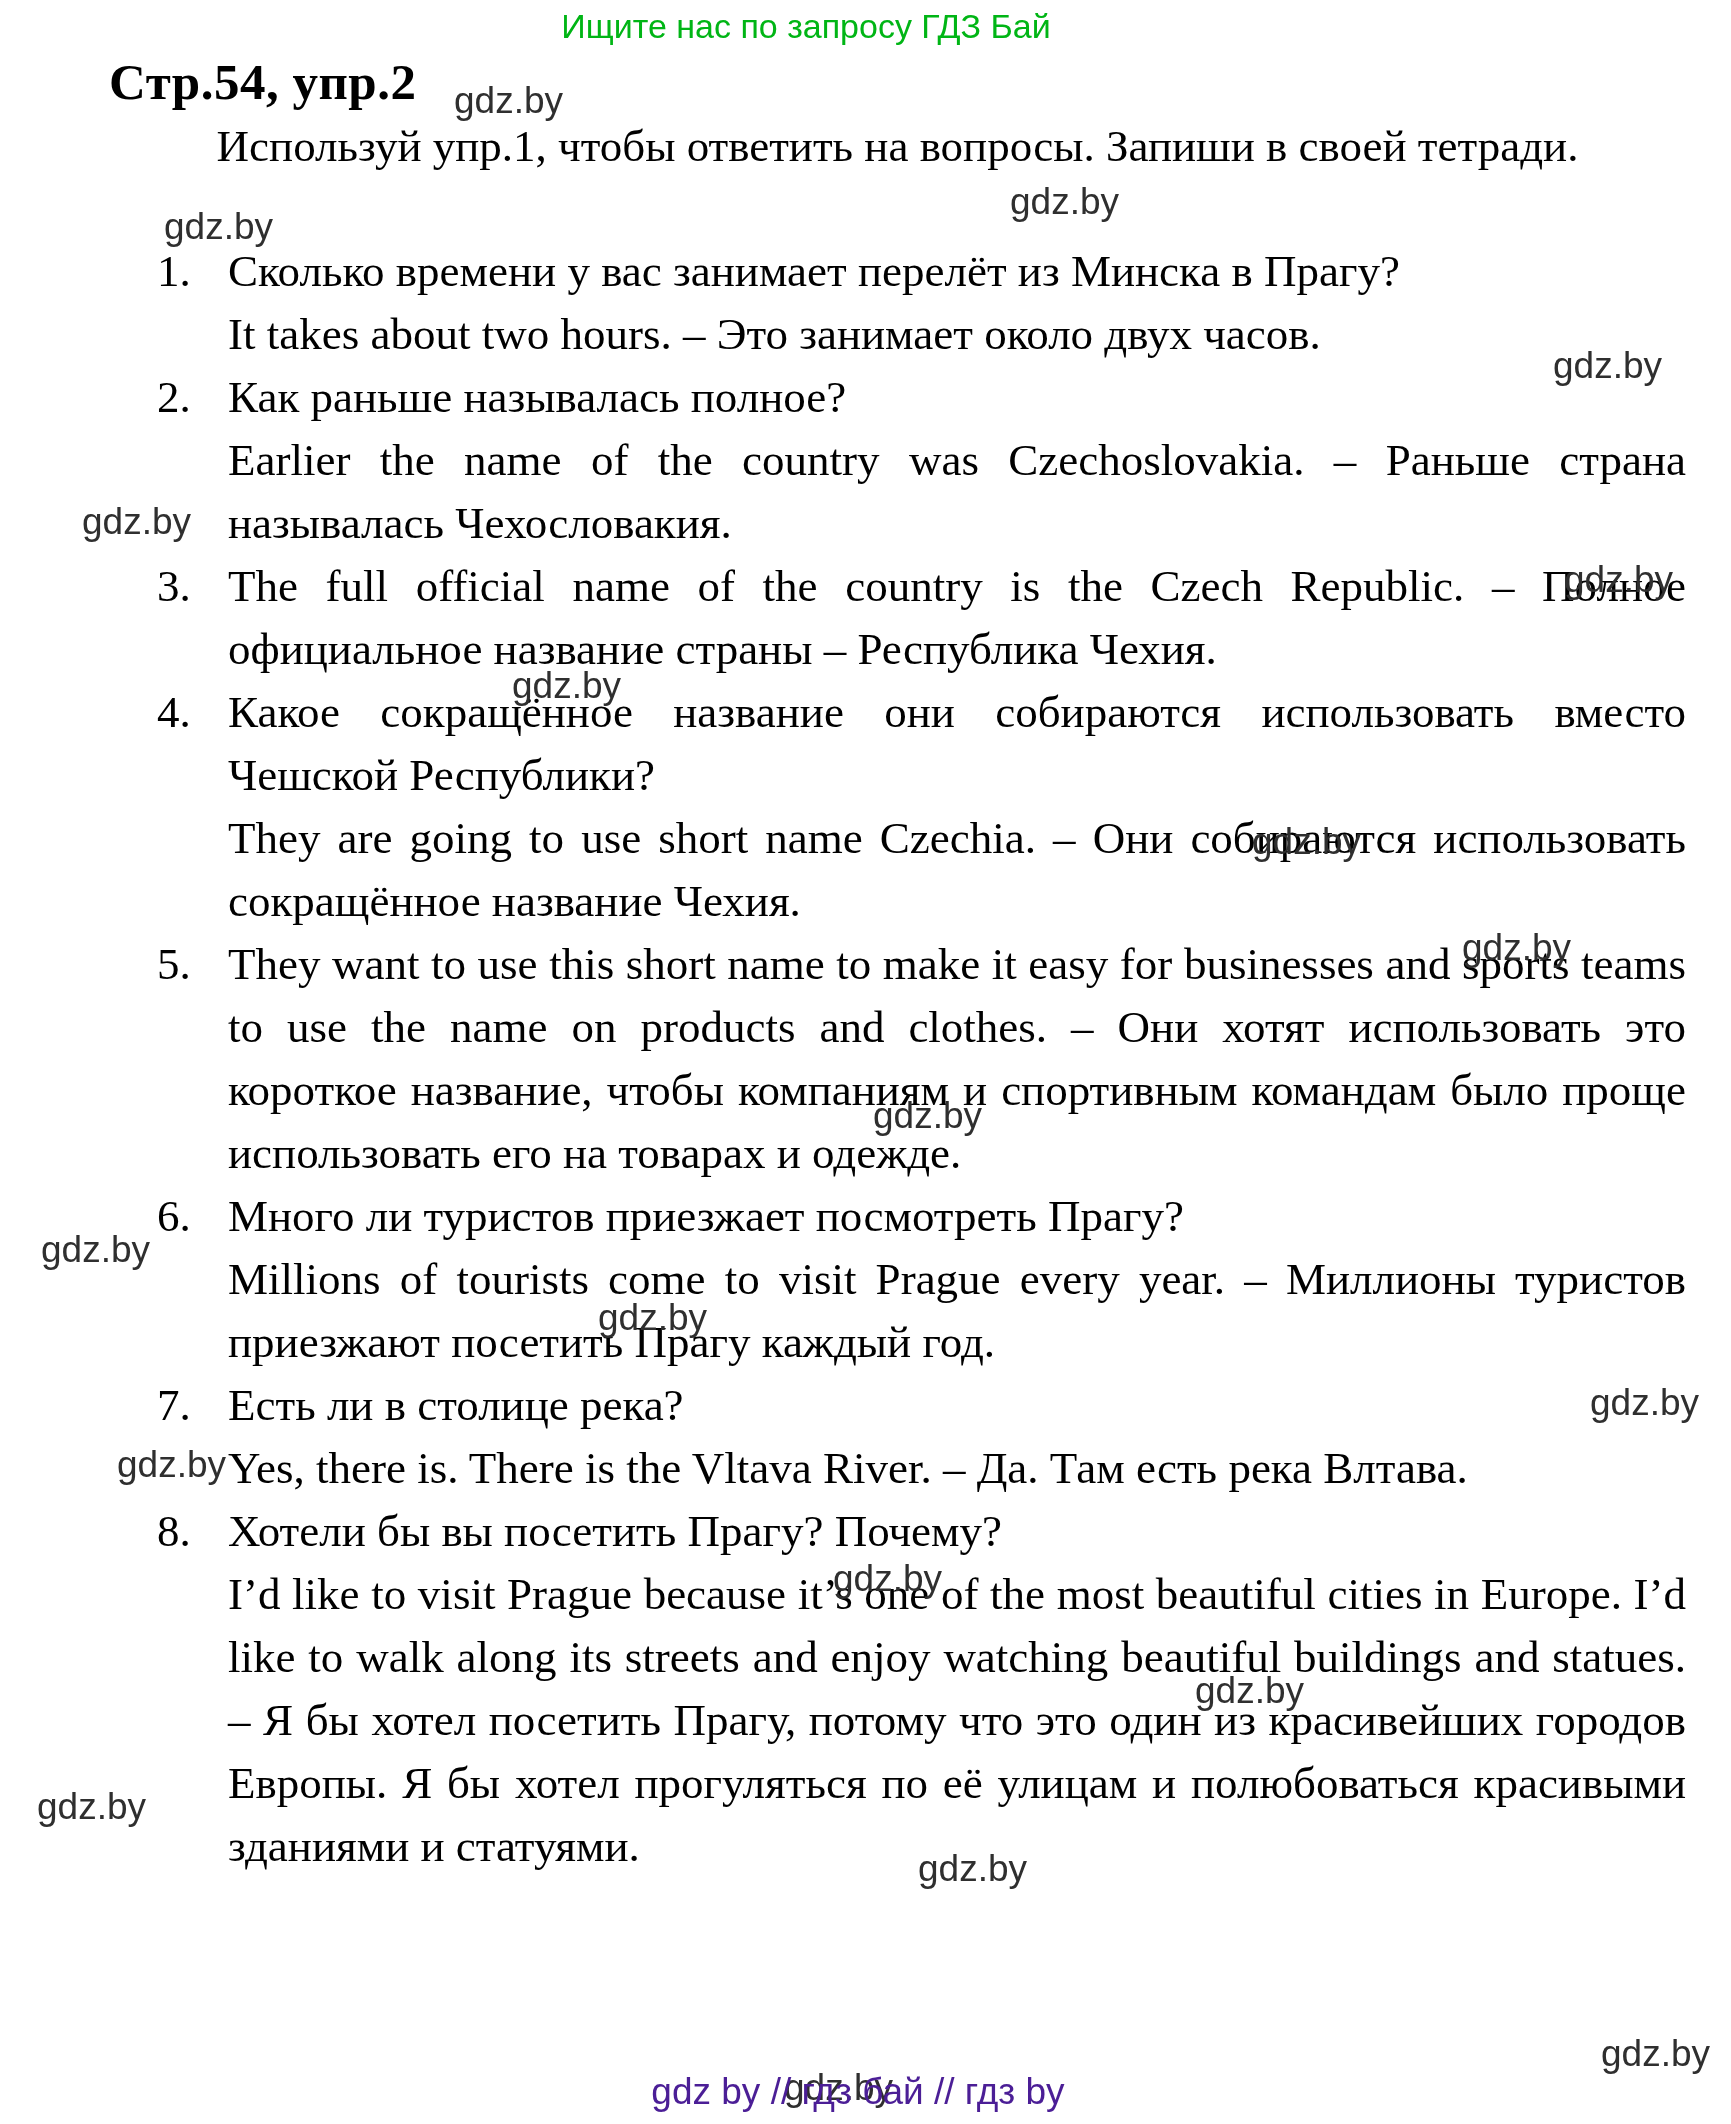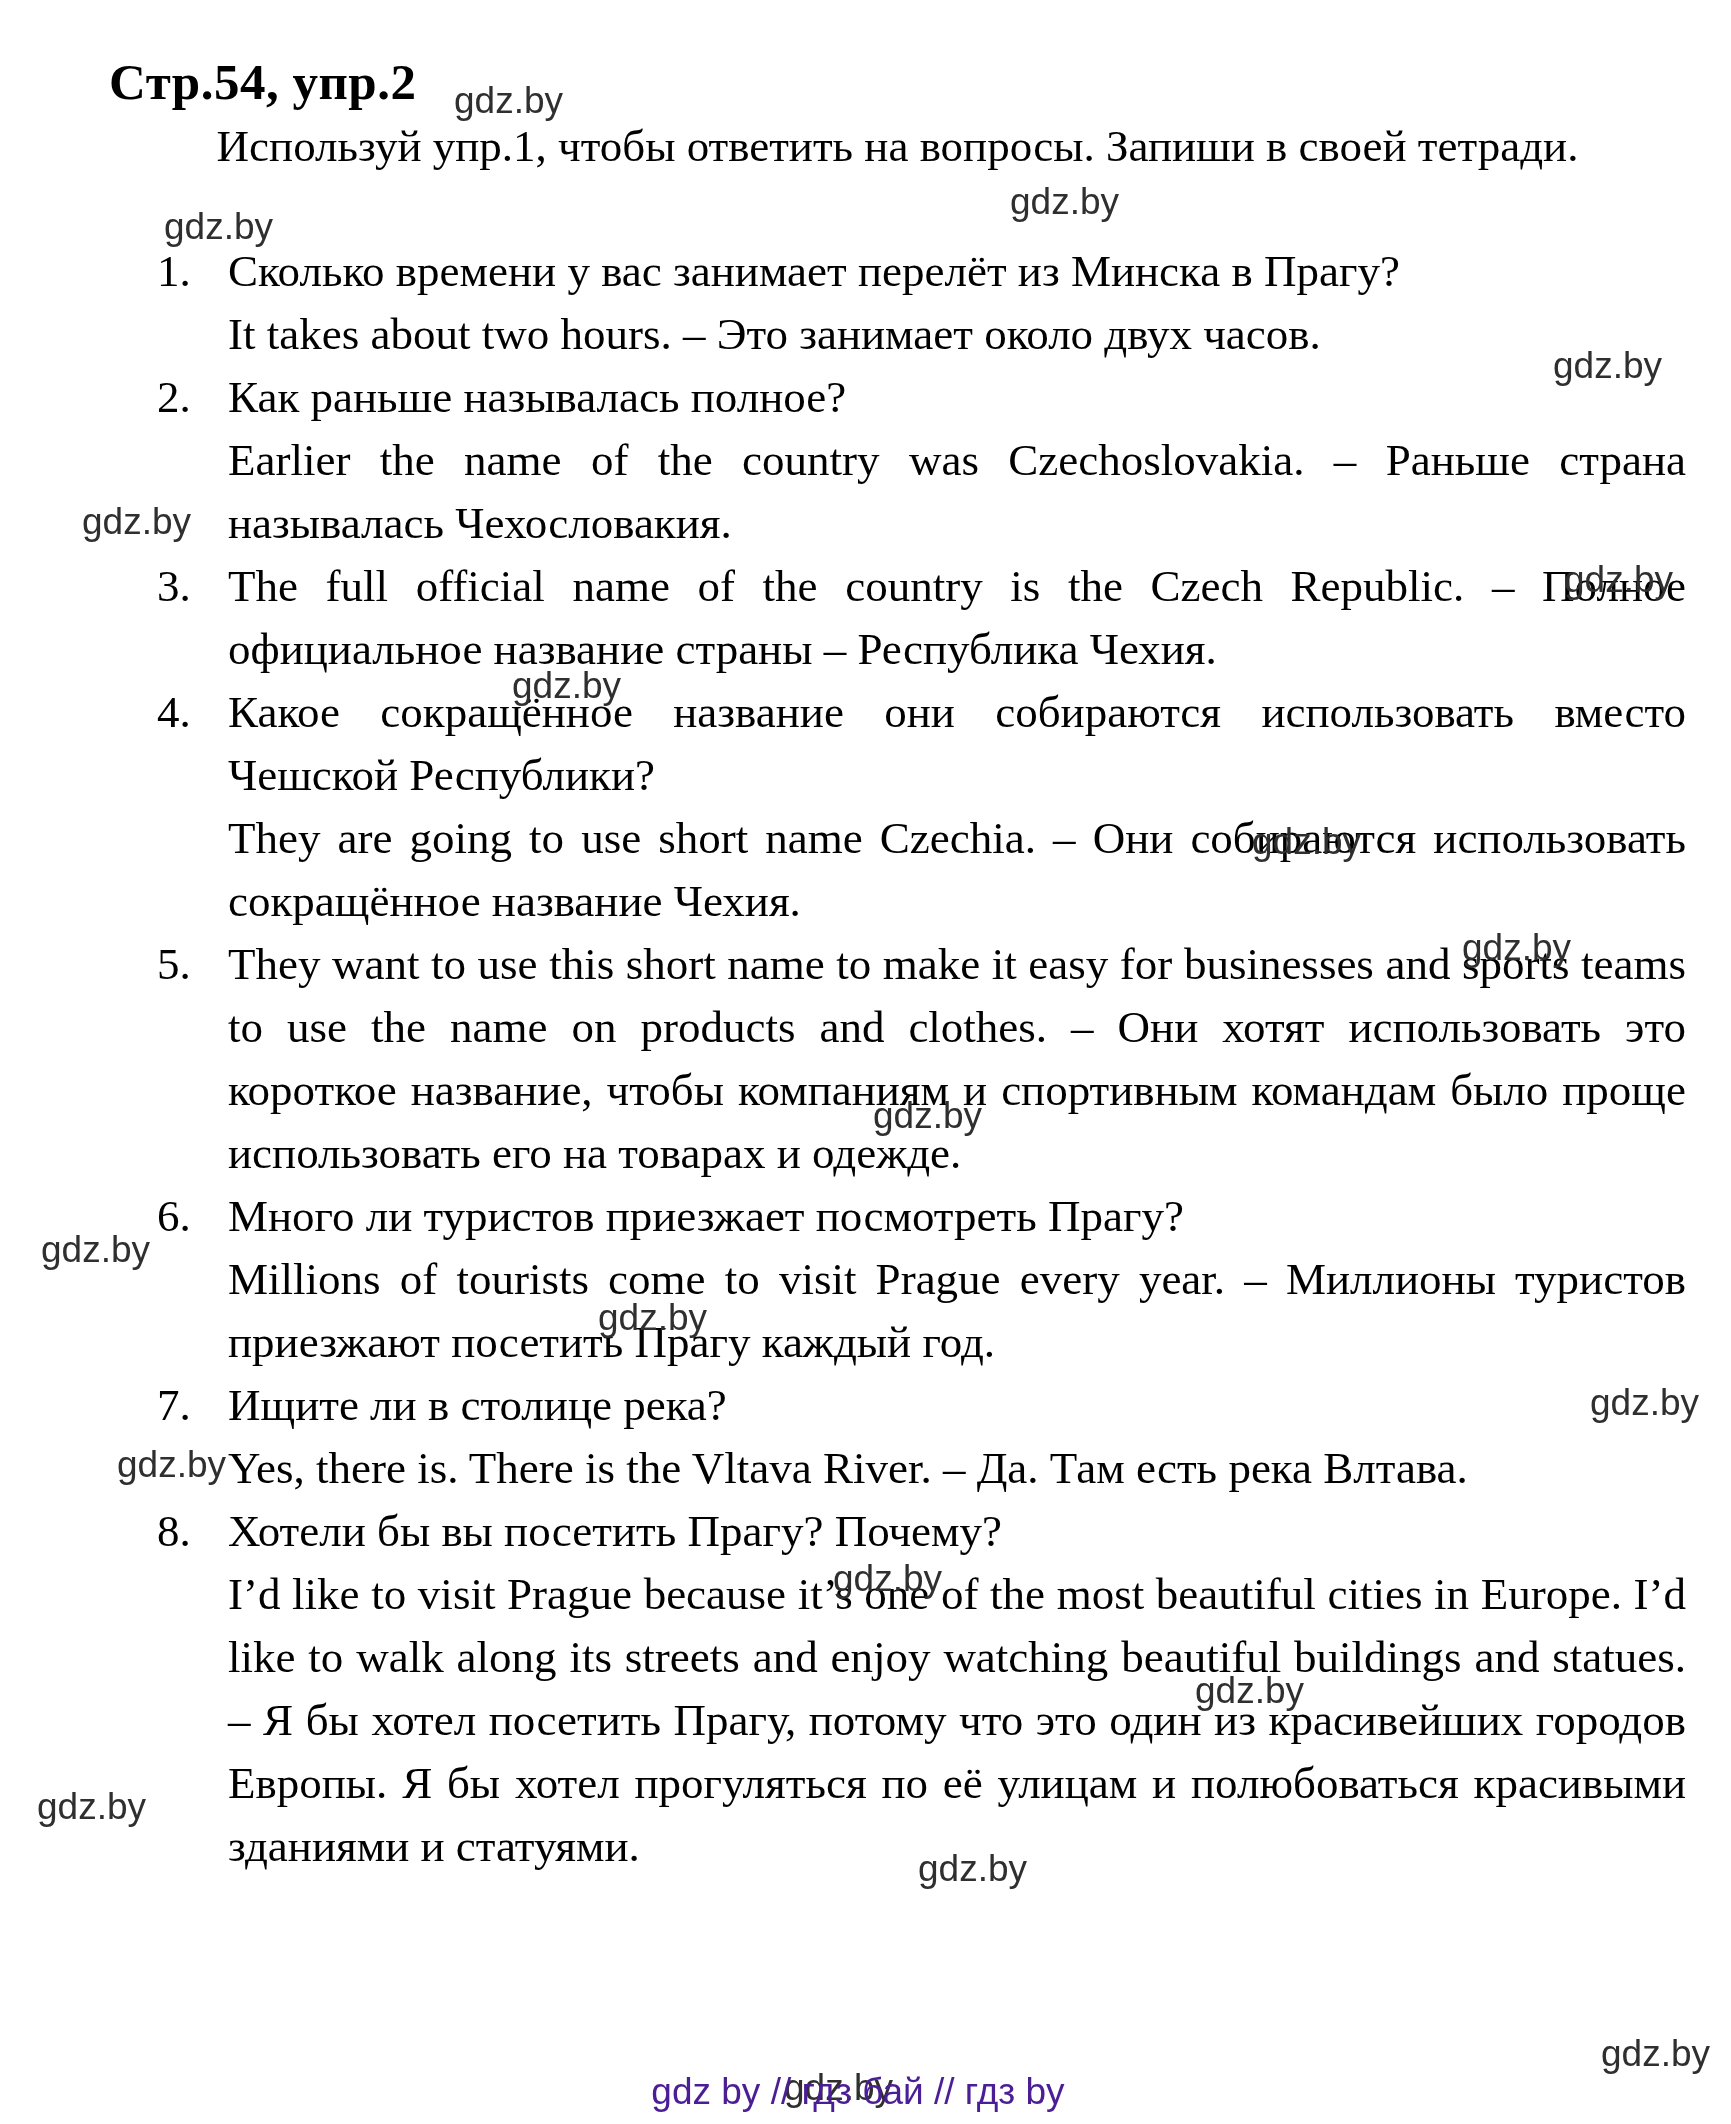--- a/index.html
+++ b/index.html
@@ -71,20 +71,21 @@
     font-size: 37px;
     color: var(--footer);
     white-space: nowrap;
   }
 </style>
 </head>
 <body>
 
 <div class="page">
 
+  <div class="promo">Ищите нас по запросу ГДЗ Бай</div>
 
   <div class="doc">
     <h1 class="title">Стр.54, упр.2</h1>
     <p class="subtitle">Используй упр.1, чтобы ответить на вопросы. Запиши в своей тетради.</p>
 
     <div class="qa-list">
 
       <div class="qa-item">
         <span class="qa-num">1.</span>
         <p class="q">Сколько времени у вас занимает перелёт из Минска в Прагу?</p>
@@ -114,21 +115,21 @@
       </div>
 
       <div class="qa-item">
         <span class="qa-num">6.</span>
         <p class="q">Много ли туристов приезжает посмотреть Прагу?</p>
         <p class="a">Millions of tourists come to visit Prague every year. – Миллионы туристов приезжают посетить Прагу каждый год.</p>
       </div>
 
       <div class="qa-item">
         <span class="qa-num">7.</span>
-        <p class="q">Ищите ли в столице река?</p>
+        <p class="q">Есть ли в столице река?</p>
         <p class="a">Yes, there is. There is the Vltava River. – Да. Там есть река Влтава.</p>
       </div>
 
       <div class="qa-item">
         <span class="qa-num">8.</span>
         <p class="q">Хотели бы вы посетить Прагу? Почему?</p>
         <p class="a">I’d like to visit Prague because it’s one of the most beautiful cities in Europe. I’d like to walk along its streets and enjoy watching beautiful buildings and statues. – Я бы хотел посетить Прагу, потому что это один из красивейших городов Европы. Я бы хотел прогуляться по её улицам и полюбоваться красивыми зданиями и статуями.</p>
       </div>
 
     </div>

